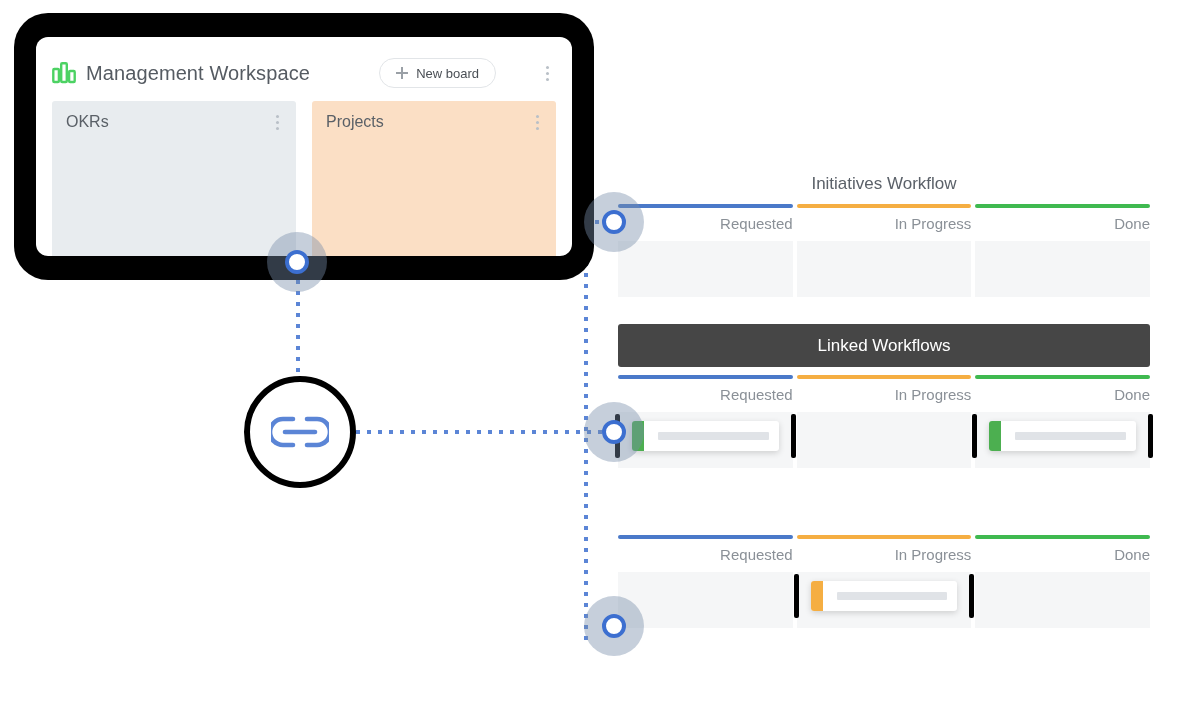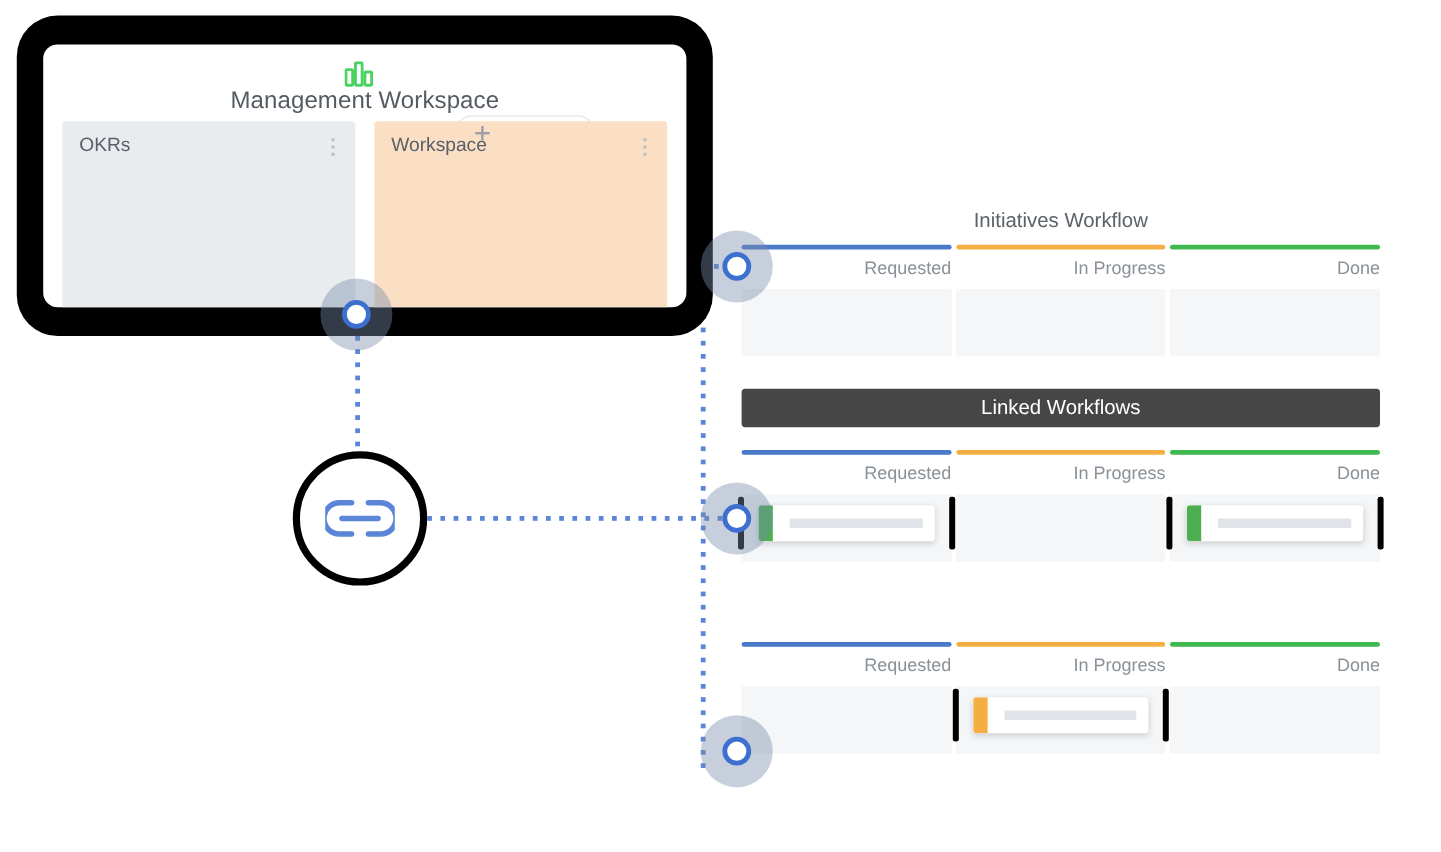--- a/index.html
+++ b/index.html
@@ -55,21 +55,20 @@
     border-radius: 12px;
     box-sizing: border-box;
     padding: 14px 16px 0 16px;
     overflow: hidden;
     position: relative;
   }
   .ws-header {
     display: flex;
     align-items: center;
     height: 44px;
-    flex-direction: column;
   }
   .ws-logo {
     width: 24px;
     height: 22px;
     flex: 0 0 auto;
     margin-right: 10px;
     display: block;
   }
   .ws-title {
     font-size: 20px;
@@ -265,21 +264,21 @@
     background: #000000;
     border-radius: 2px;
   }
   .edge.l { left: -3px; }
   .edge.r { right: -3px; }
 
   .linked-banner {
     position: absolute;
     left: 618px;
     width: 532px;
-    height: 32px;
+    height: 43px;
     background: #464646;
     border-radius: 3px;
     display: flex;
     align-items: center;
     justify-content: center;
     color: #ffffff;
     font-size: 17px;
   }
 </style>
 </head>
@@ -319,21 +318,21 @@
       <div class="boards-row">
         <div class="board-card" style="background:#e8ecef;">
           <div class="board-name">OKRs</div>
           <div class="kebab">
               <i></i>
               <i></i>
               <i></i>
             </div>
         </div>
         <div class="board-card" style="background:#fbdfc5;">
-          <div class="board-name">Workspace</div>
+          <div class="board-name">Projects</div>
           <div class="kebab">
               <i></i>
               <i></i>
               <i></i>
             </div>
         </div>
       </div>
 
     </div>
   </div>

